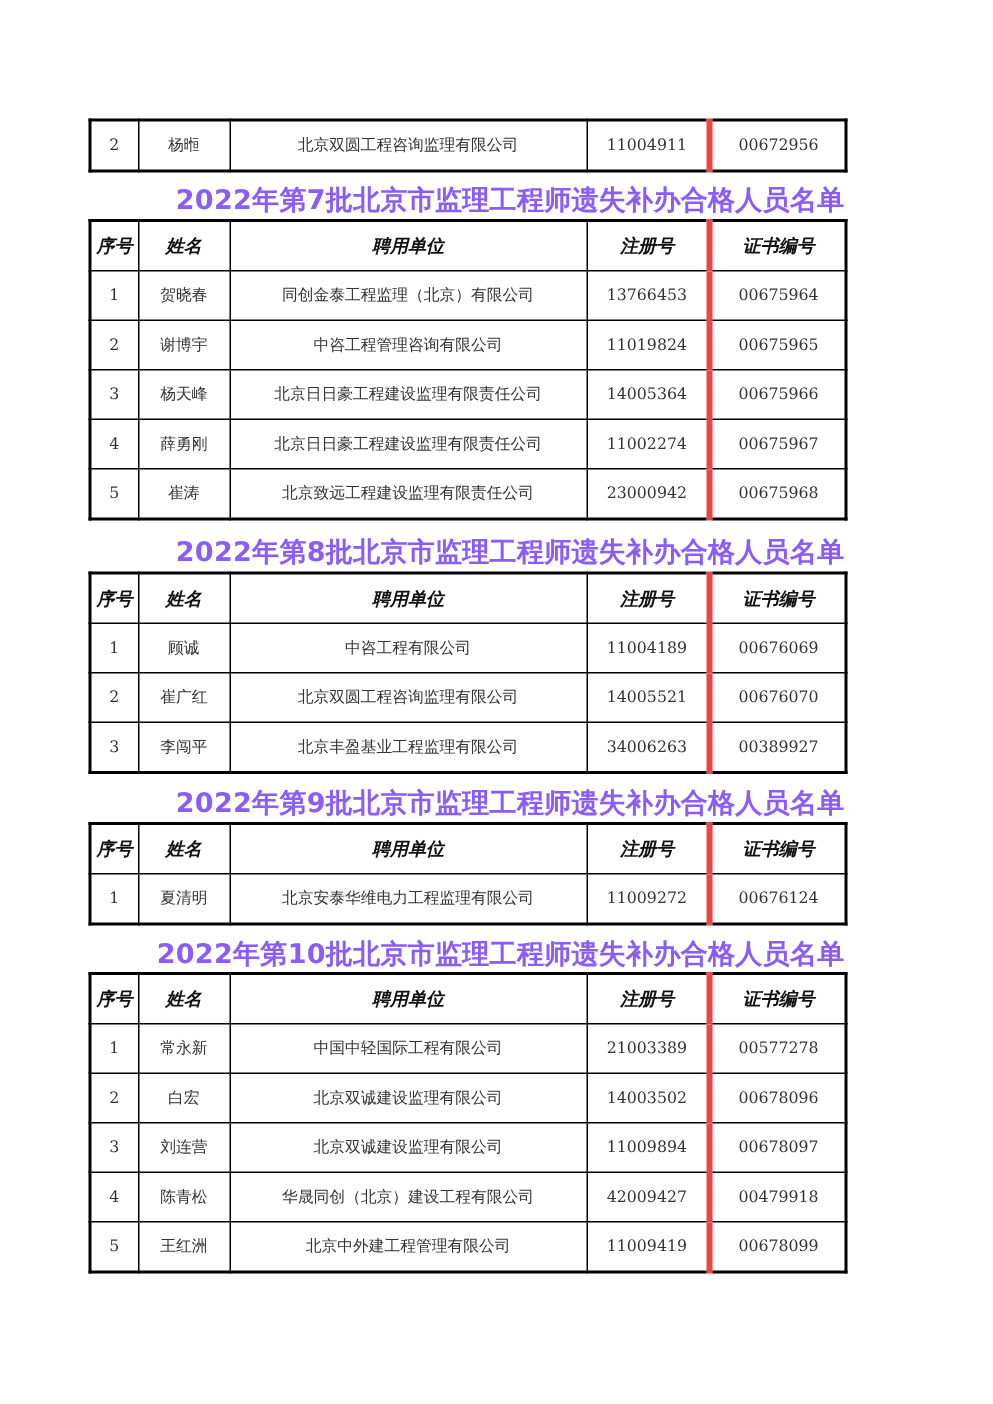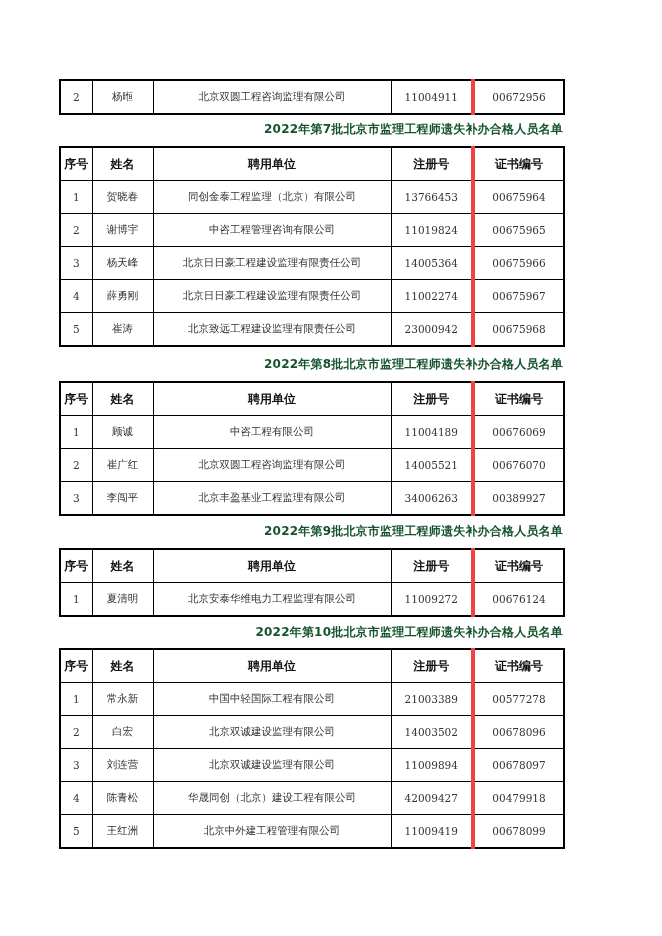--- a/index.html
+++ b/index.html
@@ -1,29 +1,29 @@
 <!DOCTYPE html>
 <html><head>
 <meta charset="utf-8">
 <style>
   html, body { margin: 0; padding: 0; background: #ffffff; }
   body { width: 662px; height: 936px; position: relative; overflow: hidden;
          font-family: "DejaVu Serif", "Liberation Serif", serif; color: #222; }
   .block { position: absolute; left: 59px; width: 504px; }
   .title { position: absolute; right: 99px; white-space: nowrap;
            font-family: "DejaVu Sans", "Liberation Sans", sans-serif;
-           font-weight: bold; font-size: 12px; color: #14532d; letter-spacing: 0.2px; }
+           font-weight: bold; font-size: 18px; color: #8b5cf6; letter-spacing: 0.2px; }
   table { border-collapse: collapse; table-layout: fixed; width: 504px; }
   col.c1 { width: 32px; } col.c2 { width: 61px; } col.c3 { width: 238px; }
   col.c4 { width: 82px; } col.c5 { width: 91px; }
   td, th { border: 1px solid #000; text-align: center; vertical-align: middle;
            padding: 0; overflow: hidden; white-space: nowrap; }
   table { border: 2px solid #000; }
   th { font-family: "DejaVu Sans", "Liberation Sans", sans-serif; font-weight: bold;
-       font-size: 12px; color: #111; height: 32px; }
+       font-size: 12px; color: #111; height: 32px; font-style: italic; }
   td { font-size: 10.5px; color: #333; height: 32px; }
   td.c4b, th.c4b { border-right: 4px solid #ef4444; }
 </style>
 </head>
 <body>
 
 <div class="block" style="top:79px;">
   <table>
     <colgroup>
         <col class="c1">

